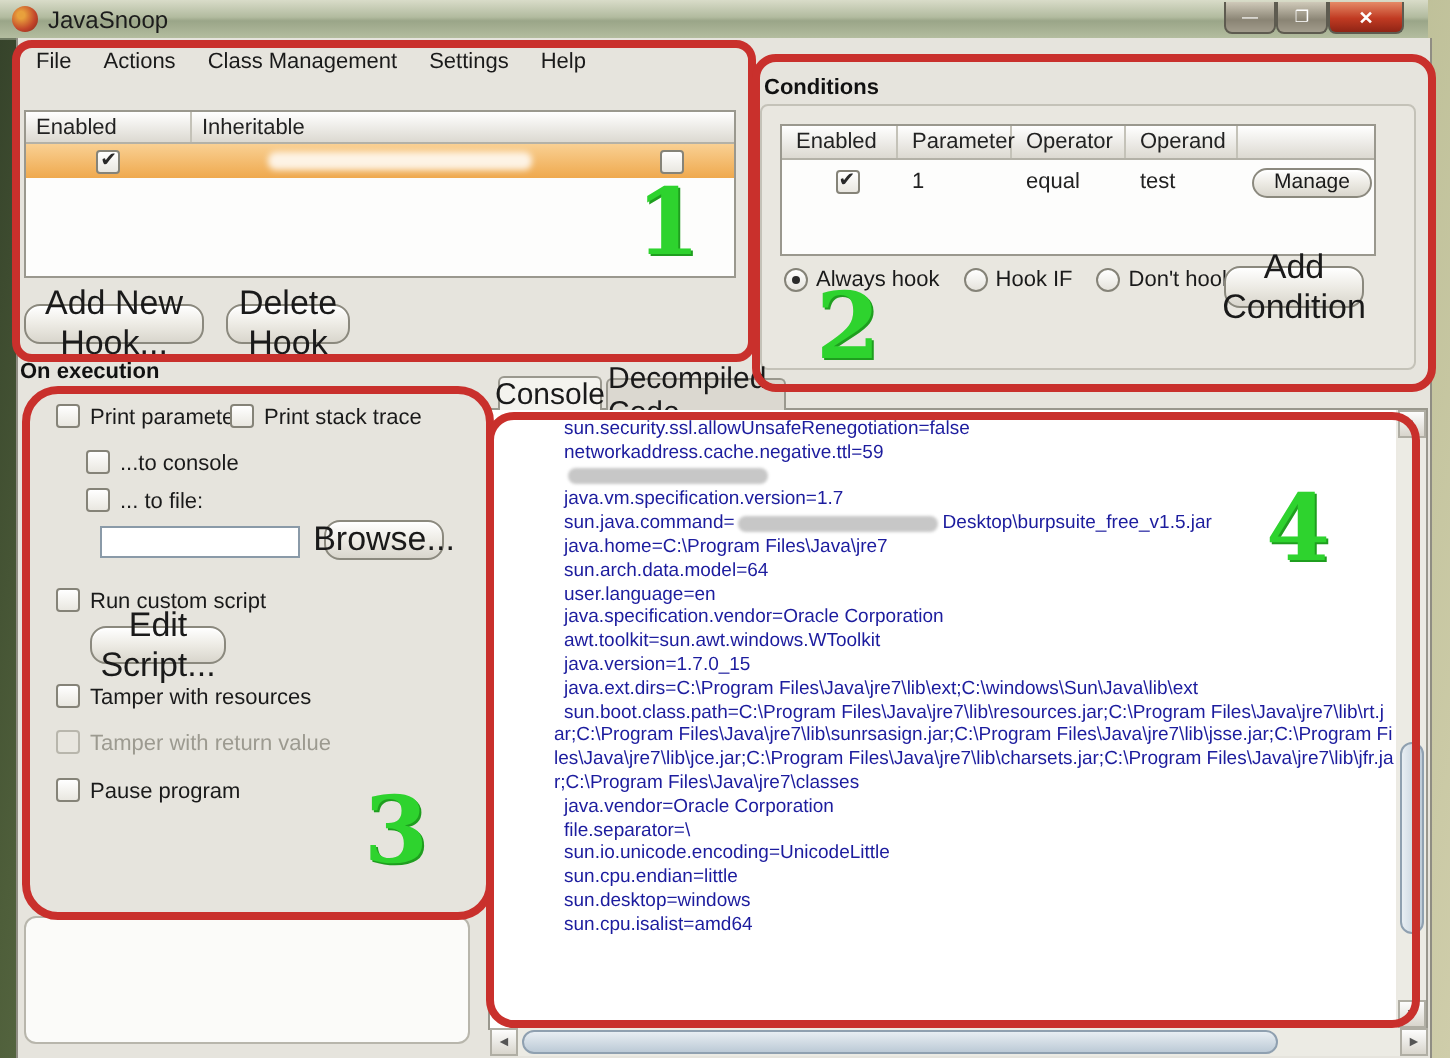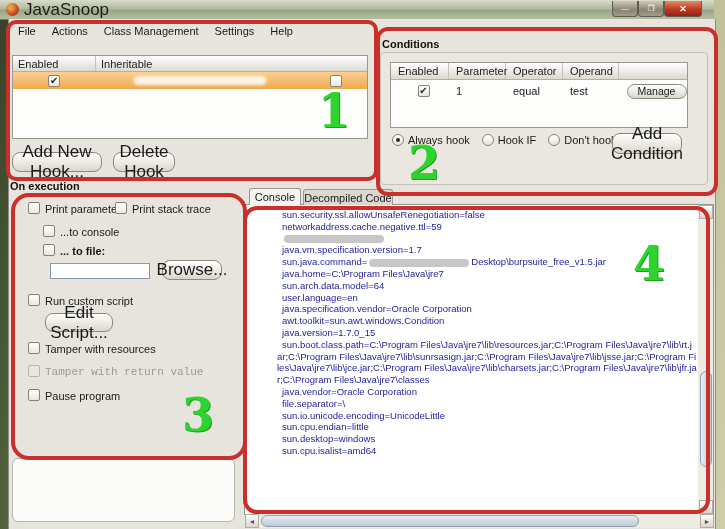--- a/index.html
+++ b/index.html
@@ -5,21 +5,21 @@
   html,body{margin:0;padding:0;background:#555;font-family:"Liberation Sans",sans-serif;}
   .stage{position:relative;width:725px;height:529px;overflow:hidden;background:#8a9a6a;}
   .desktop{position:absolute;inset:0;
     background:linear-gradient(100deg,#35422a 0%,#4e5e3a 10%,#7e9060 32%,#97a673 55%,#b4b88e 78%,#cfcdaa 100%);}
   
   .titlebar{position:absolute;left:0;top:0;width:714px;height:19px;
     background:linear-gradient(#d9dcc9,#b2bb9f 45%,#9aa588 55%,#b4bd9f);
     border-bottom:1px solid #6f7a62;display:flex;align-items:center;}
   .appicon{width:13px;height:13px;margin:0 5px 0 6px;border-radius:50%;
     background:radial-gradient(circle at 35% 35%,#e8a03c 15%,#c2452a 60%,#7e2317);}
-  .wtitle{font-size:17px;color:#1c1c1c;}
+  .wtitle{font-size:12px;color:#1c1c1c;}
   .wctrls{position:absolute;right:12px;top:1px;display:flex;}
   .wbtn{height:15px;display:flex;align-items:center;justify-content:center;
     border:1px solid #5e5b50;border-top:none;border-radius:0 0 4px 4px;
     color:#fff;font-size:8px;cursor:default;}
   .wbtn.min,.wbtn.max{width:24px;background:linear-gradient(#cfc9b9,#8a8474 60%,#a29c8c);}
   .wbtn.close{width:36px;background:linear-gradient(#e58a66,#c03a22 55%,#8f2415);font-size:9px;font-weight:bold;}
   .winbody{position:absolute;left:8px;top:19px;width:706px;height:510px;background:#e6e4dd;
     border-left:1px solid #8f8d83;border-right:1px solid #8f8d83;}
   
   .menubar{position:absolute;left:10px;top:22px;height:17px;display:flex;align-items:center;}
@@ -40,45 +40,45 @@
     text-align:center;overflow:visible;}
   .cb.dis{background:#e8e6df;border-color:#b8b6ac;}
   .radio{width:12px;height:12px;box-sizing:border-box;border:1px solid #858378;border-radius:50%;
     background:linear-gradient(#ffffff,#e5e3dc);position:relative;}
   .radio.sel::after{content:"";position:absolute;left:3px;top:3px;width:4px;height:4px;border-radius:50%;background:#2a2a2a;}
   .btn{position:absolute;box-sizing:border-box;border:1px solid #8b897e;border-radius:8px;
     background:linear-gradient(#ffffff,#ebe9e2 55%,#d9d6cd);font-size:17px;color:#1a1a1a;
     font-family:"Liberation Sans",sans-serif;display:flex;align-items:center;justify-content:center;
     box-shadow:0 1px 0 rgba(255,255,255,.7) inset;}
   .lbl{font-size:11px;color:#1a1a1a;position:absolute;white-space:nowrap;}
-  .lbl.dim{color:#9c9a90;font-family:Liberation Mono, monospace;}
+  .lbl.dim{color:#9c9a90;}
   .ptitle{position:absolute;font-size:11px;font-weight:bold;color:#111;}
   
   .cgroup{position:absolute;left:380px;top:52px;width:328px;height:133px;border:1px solid #c4c2b8;
     border-radius:4px;background:#e9e7e0;box-sizing:border-box;}
   .ctable{position:absolute;left:390px;top:62px;width:298px;height:66px;background:#fdfdfc;
     border:1px solid #9a988e;box-sizing:border-box;}
   .cheader{display:flex;height:16px;background:linear-gradient(#ffffff,#dcd9d1);border-bottom:1px solid #b3b1a7;}
   .ccell{font-size:11px;color:#222;padding-left:7px;box-sizing:border-box;border-right:1px solid #c4c2b8;
     display:flex;align-items:center;}
-  .cc0{width:58px}.cc1{width:57px}.cc2{width:57px}.cc3{width:56px}.cc4{width:68px;border-right:none;justify-content:center;}
+  .cc0{width:58px}.cc1{width:57px}.cc2{width:57px}.cc3{width:56px}.cc4{width:68px;border-right:none;}
   .crow{display:flex;height:22px;align-items:center;}
   .crow .ccell{border-right:none;font-size:11px;height:100%;}
   .radio-row{position:absolute;left:392px;top:134px;display:flex;align-items:center;}
   .radio-item{display:flex;align-items:center;margin-right:12px;}
   .radio-item .rl{font-size:11px;margin-left:4px;color:#1a1a1a;}
   
   .exec{position:absolute;left:12px;top:192px;width:228px;height:263px;}
   .exec .cb{position:absolute;}
   .field{position:absolute;left:38px;top:71px;width:100px;height:16px;background:#fff;
     border:1px solid #8a9aa8;box-sizing:border-box;font-size:11px;padding:0 3px;}
   .empty-panel{position:absolute;left:12px;top:458px;width:223px;height:64px;background:#fbfbf9;
     border:1px solid #b8b6ac;border-radius:6px;box-sizing:border-box;}
   
-  .tab{position:absolute;box-sizing:border-box;font-size:11px;color:#1a1a1a;display:flex;align-items:center;
+  .tab{position:absolute;box-sizing:border-box;font-size:15px;color:#1a1a1a;display:flex;align-items:center;
     justify-content:center;border:1px solid #9a988e;border-bottom:none;border-radius:3px 3px 0 0;}
   .tab.sel{left:249px;top:188px;width:52px;height:17px;background:#f4f3ee;}
   .tab.unsel{left:303px;top:189px;width:90px;height:16px;background:#dbd8d0;}
   .pane{position:absolute;left:244px;top:204px;width:470px;height:311px;border:1px solid #99978d;
     box-sizing:border-box;background:#eceae3;}
   .console{position:absolute;left:245px;top:205px;width:453px;height:309px;background:#fff;
     overflow:hidden;box-sizing:border-box;padding:4px 1px 0 2px;}
   .console-line{font-size:9.5px;line-height:11.8px;color:#1c1c9e;word-break:break-all;text-indent:5px;margin-left:30px;}
   .redacted{display:inline-block;height:8px;border-radius:4px;background:#c7c7c7;vertical-align:middle;
     margin:0 2px;filter:blur(.7px);}
@@ -197,21 +197,21 @@
 
   <div class="ptitle" style="left:10px;top:180px;">On execution</div>
   <div class="exec">
     <span class="cb" style="left:16px;top:10px;"></span>
     <span class="lbl" style="left:33px;top:11px;">Print parameters</span>
     <span class="cb" style="left:103px;top:10px;"></span>
     <span class="lbl" style="left:120px;top:11px;">Print stack trace</span>
     <span class="cb" style="left:31px;top:33px;"></span>
     <span class="lbl" style="left:48px;top:34px;">...to console</span>
     <span class="cb" style="left:31px;top:52px;"></span>
-    <span class="lbl" style="left:48px;top:53px;font-weight:bold;">... to file:</span>
+    <span class="lbl" style="left:48px;top:53px;">... to file:</span>
     <input class="field" value="" style="">
     <button class="btn" style="left:150px;top:68px;width:60px;height:20px;">Browse...</button>
     <span class="cb" style="left:16px;top:102px;"></span>
     <span class="lbl" style="left:33px;top:103px;">Run custom script</span>
     <button class="btn" style="left:33px;top:121px;width:68px;height:19px;">Edit Script...</button>
     <span class="cb" style="left:16px;top:150px;"></span>
     <span class="lbl" style="left:33px;top:151px;">Tamper with resources</span>
     <span class="cb dis" style="left:16px;top:173px;"></span>
     <span class="lbl dim" style="left:33px;top:174px;">Tamper with return value</span>
     <span class="cb" style="left:16px;top:197px;"></span>
@@ -226,22 +226,23 @@
   <div class="console">
       <div class="console-line">sun.security.ssl.allowUnsafeRenegotiation=false</div>
       <div class="console-line">networkaddress.cache.negative.ttl=59</div>
       <div class="console-line"><span class="redacted" style="width: 100px;"></span></div>
       <div class="console-line">java.vm.specification.version=1.7</div>
       <div class="console-line">sun.java.command=<span class="redacted" style="width: 100px;"></span>Desktop\burpsuite_free_v1.5.jar</div>
       <div class="console-line">java.home=C:\Program Files\Java\jre7</div>
       <div class="console-line">sun.arch.data.model=64</div>
       <div class="console-line">user.language=en</div>
       <div class="console-line">java.specification.vendor=Oracle Corporation</div>
-      <div class="console-line">awt.toolkit=sun.awt.windows.Condition</div>
+      <div class="console-line">awt.toolkit=sun.awt.windows.WToolkit</div>
       <div class="console-line">java.version=1.7.0_15</div>
+      <div class="console-line">java.ext.dirs=C:\Program Files\Java\jre7\lib\ext;C:\windows\Sun\Java\lib\ext</div>
       <div class="console-line">sun.boot.class.path=C:\Program Files\Java\jre7\lib\resources.jar;C:\Program Files\Java\jre7\lib\rt.jar;C:\Program Files\Java\jre7\lib\sunrsasign.jar;C:\Program Files\Java\jre7\lib\jsse.jar;C:\Program Files\Java\jre7\lib\jce.jar;C:\Program Files\Java\jre7\lib\charsets.jar;C:\Program Files\Java\jre7\lib\jfr.jar;C:\Program Files\Java\jre7\classes</div>
       <div class="console-line">java.vendor=Oracle Corporation</div>
       <div class="console-line">file.separator=\</div>
       <div class="console-line">sun.io.unicode.encoding=UnicodeLittle</div>
       <div class="console-line">sun.cpu.endian=little</div>
       <div class="console-line">sun.desktop=windows</div>
       <div class="console-line">sun.cpu.isalist=amd64</div>
     </div>
 
   <div class="vscroll">

